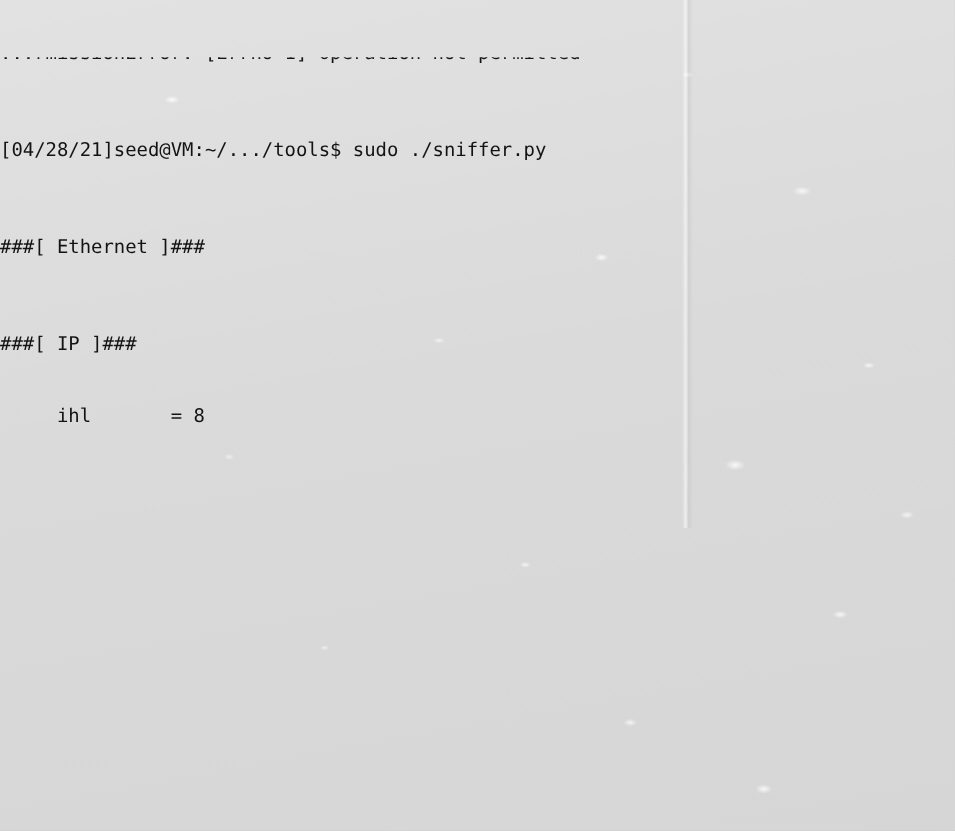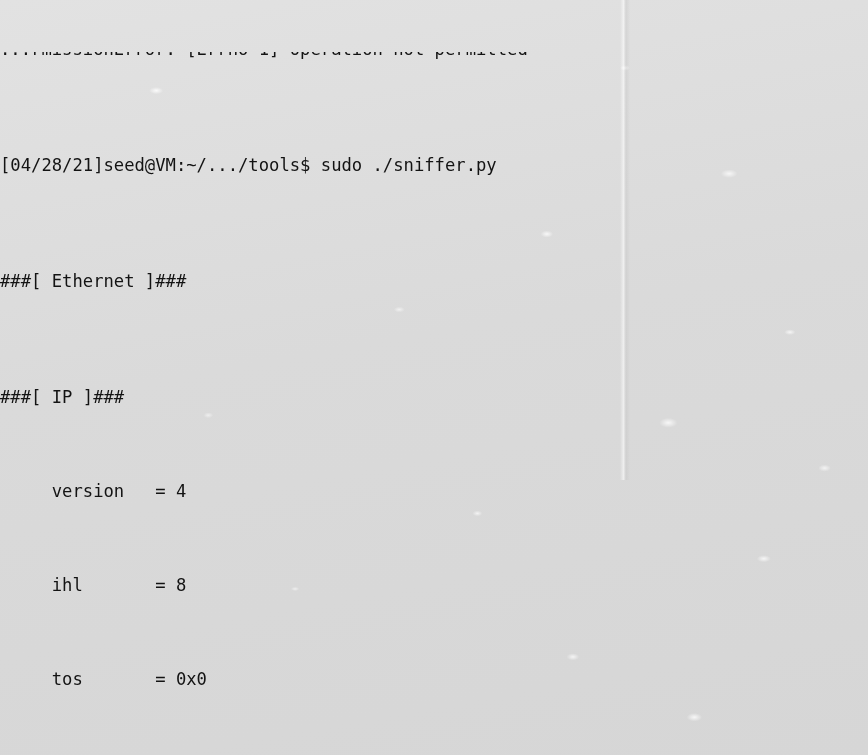--- a/index.html
+++ b/index.html
@@ -56,21 +56,20 @@
     line-height: 22px;
     color: #131313;
     white-space: pre;
     overflow: hidden;
     letter-spacing: 0px;
   }
   .line {
     height: 22px;
     white-space: pre;
     overflow: hidden;
-    margin-top: 28px;
   }
   
   .line.clipped-top {
     height: 8px;
     margin-top: -14px;
     overflow: hidden;
   }
   .line.clipped-top .txt { display: block; margin-top: -14px; }
 </style>
 </head>
@@ -79,23 +78,21 @@
 <div id="screen">
   <div id="term">
 
     <div class="line clipped-top"><span class="txt">...rmissionError: [Errno 1] Operation not permitted</span></div>
 
     <div class="line"><span>[04/28/21]seed@VM:~/.../tools$ sudo ./sniffer.py</span></div>
 
     <div class="line"><span>###[ Ethernet ]###</span></div>
 
     <div class="line"><span>###[ IP ]###</span></div>
-    <div class="line"><span>     version   = 4</span></div>
     <div class="line"><span>     ihl       = 8</span></div>
-    <div class="line"><span>     tos       = 0x0</span></div>
     
     
     
     
     
     
     
     
     
     

